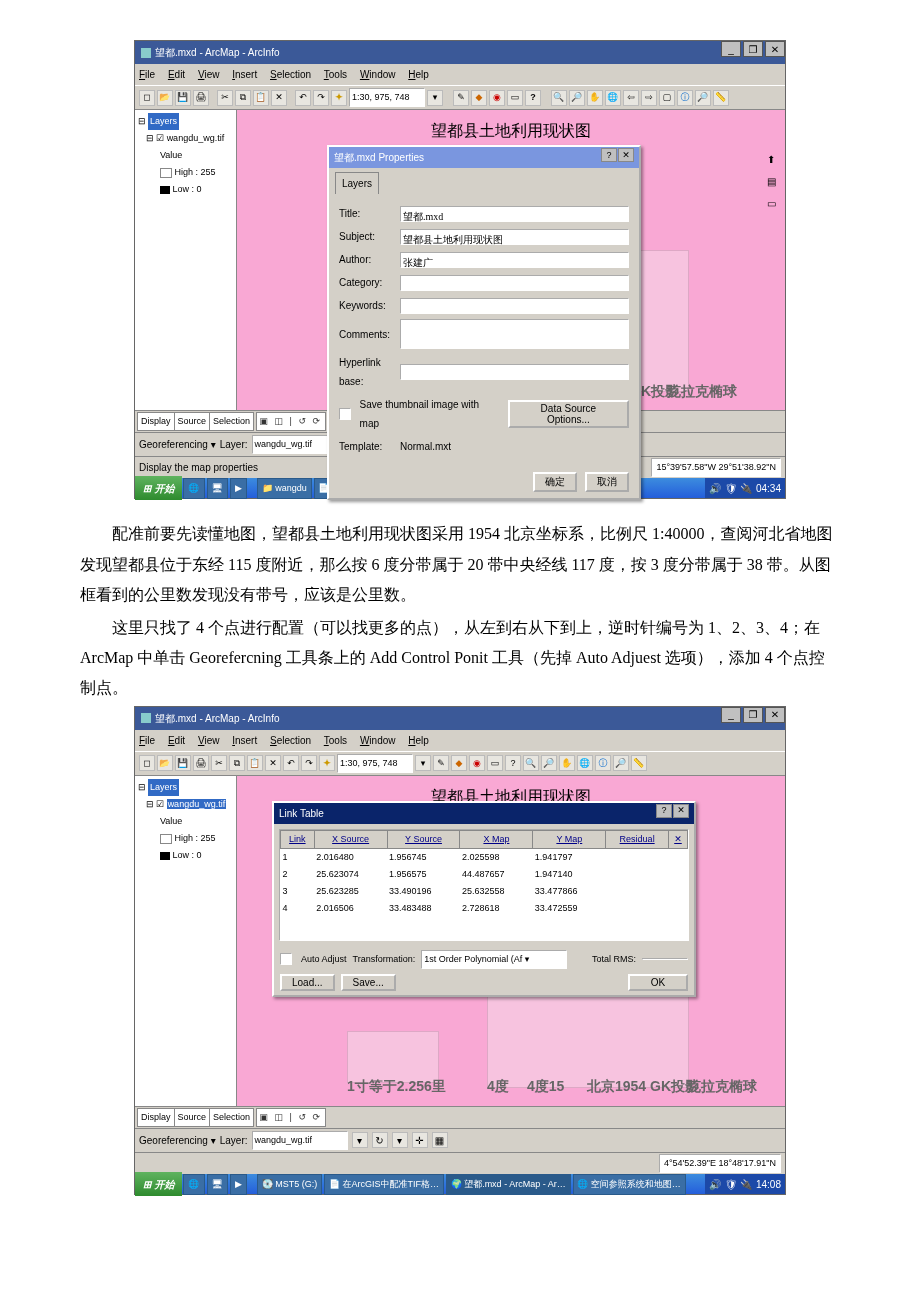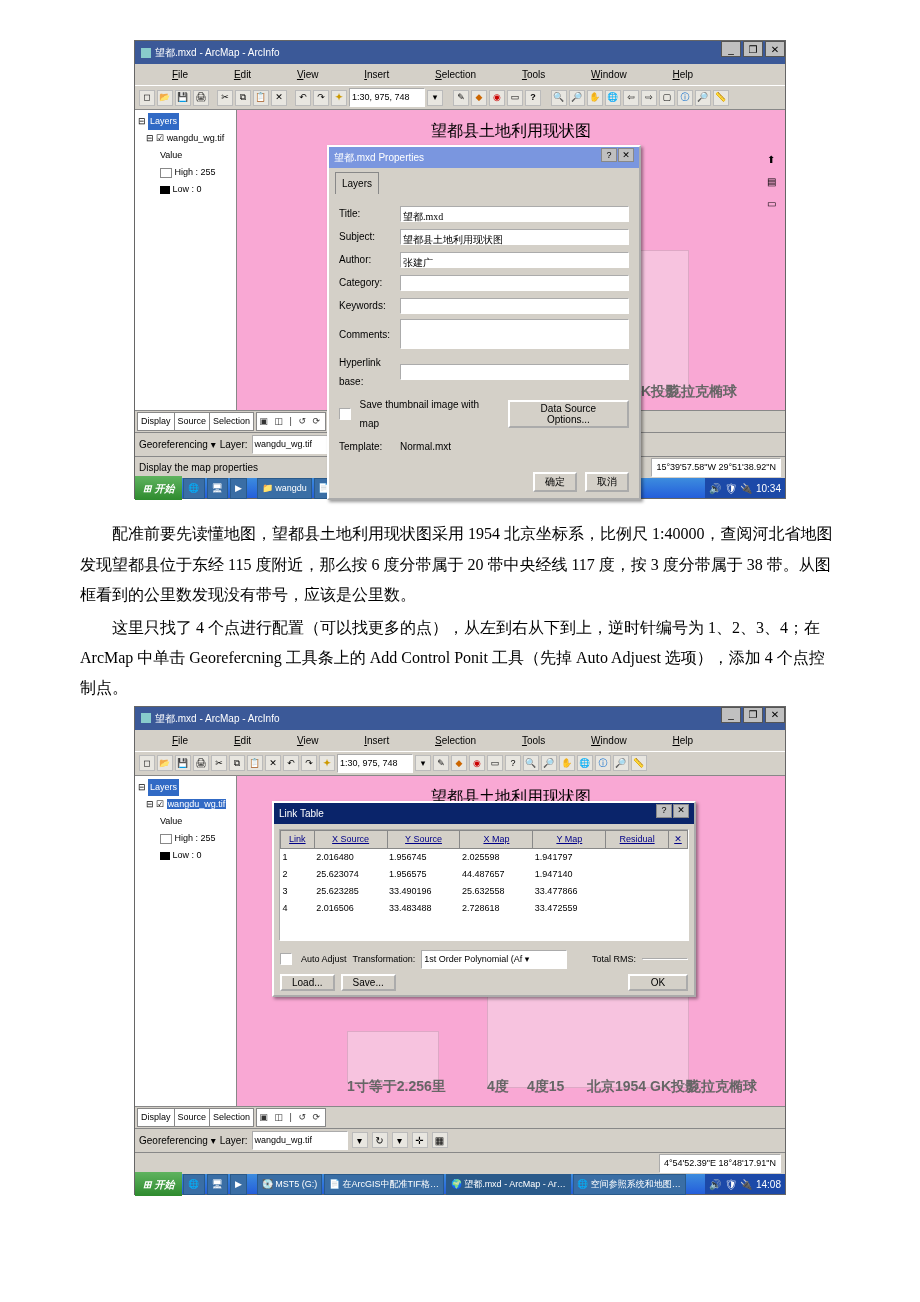--- a/index.html
+++ b/index.html
@@ -29,21 +29,21 @@
     display: flex;
     align-items: center;
     gap: 4px;
   }
   .titlebar .icon-app {
     width: 10px; height: 10px; background: #8cc; display:inline-block;
   }
   .winbtns { margin-left:auto; display:flex; gap:1px;}
   .winbtn { width:14px;height:12px;background:#c0c0c0;border:1px solid #888;display:flex;align-items:center;justify-content:center;font-size:9px;color:#000;}
   .menubar { background:#d4d0c8; padding:1px 4px; font-size:10px; color:#000;}
-  .menubar span{ margin-right:10px;margin-left:33px;}
+  .menubar span{ margin-right:10px;}
   .menubar u{text-decoration:underline;}
   .toolbar { background:#d4d0c8; padding:2px 4px; display:flex; align-items:center; gap:2px; border-top:1px solid #fff;border-bottom:1px solid #888; font-size:9px;}
   .tbtn{width:14px;height:14px;border:1px solid #bbb;background:#e8e6e0;display:inline-flex;align-items:center;justify-content:center;}
   .scalebox{border:1px inset #fff;background:#fff;font-size:9px;padding:0 2px;width:70px;}
   .work{display:flex; height:300px; background:#fff;}
   .toc{width:95px;border-right:1px solid #888;background:#fff;font-size:9px;padding:3px;overflow:hidden;}
   .toc-title{background:#0a246a;background:#316ac5;color:#fff;padding:0 2px;display:inline-block;}
   .toc-item{margin-left:8px;}
   .ramp-high,.ramp-low{width:10px;height:8px;display:inline-block;vertical-align:middle;}
   .ramp-high{background:#fff;border:1px solid #888;}
@@ -267,21 +267,21 @@
         <span>在ArcGIS中配准TIF格…</span>
       </span>
     <span class="taskbtn" style="background:#2a5a8a">
         <span>🌍</span>
         <span>望都.mxd - ArcMap - Arc…</span>
       </span>
     <div class="tray">
       <span>🔊</span>
       <span>🛡</span>
       <span>🔌</span>
-      <span>10:34</span>
+      <span>04:34</span>
     </div>
   </div>
 </div>
 
 <div class="body-text">
   <p>配准前要先读懂地图，望都县土地利用现状图采用 1954 北京坐标系，比例尺 1:40000，查阅河北省地图发现望都县位于东经 115 度附近，那么按 6 度分带属于 20 带中央经线 117 度，按 3 度分带属于 38 带。从图框看到的公里数发现没有带号，应该是公里数。</p>
   <p>这里只找了 4 个点进行配置（可以找更多的点），从左到右从下到上，逆时针编号为 1、2、3、4；在 ArcMap 中单击 Georefercning 工具条上的 Add Control Ponit 工具（先掉 Auto Adjuest 选项），添加 4 个点控制点。</p>
 </div>
 
 <div class="figure">

